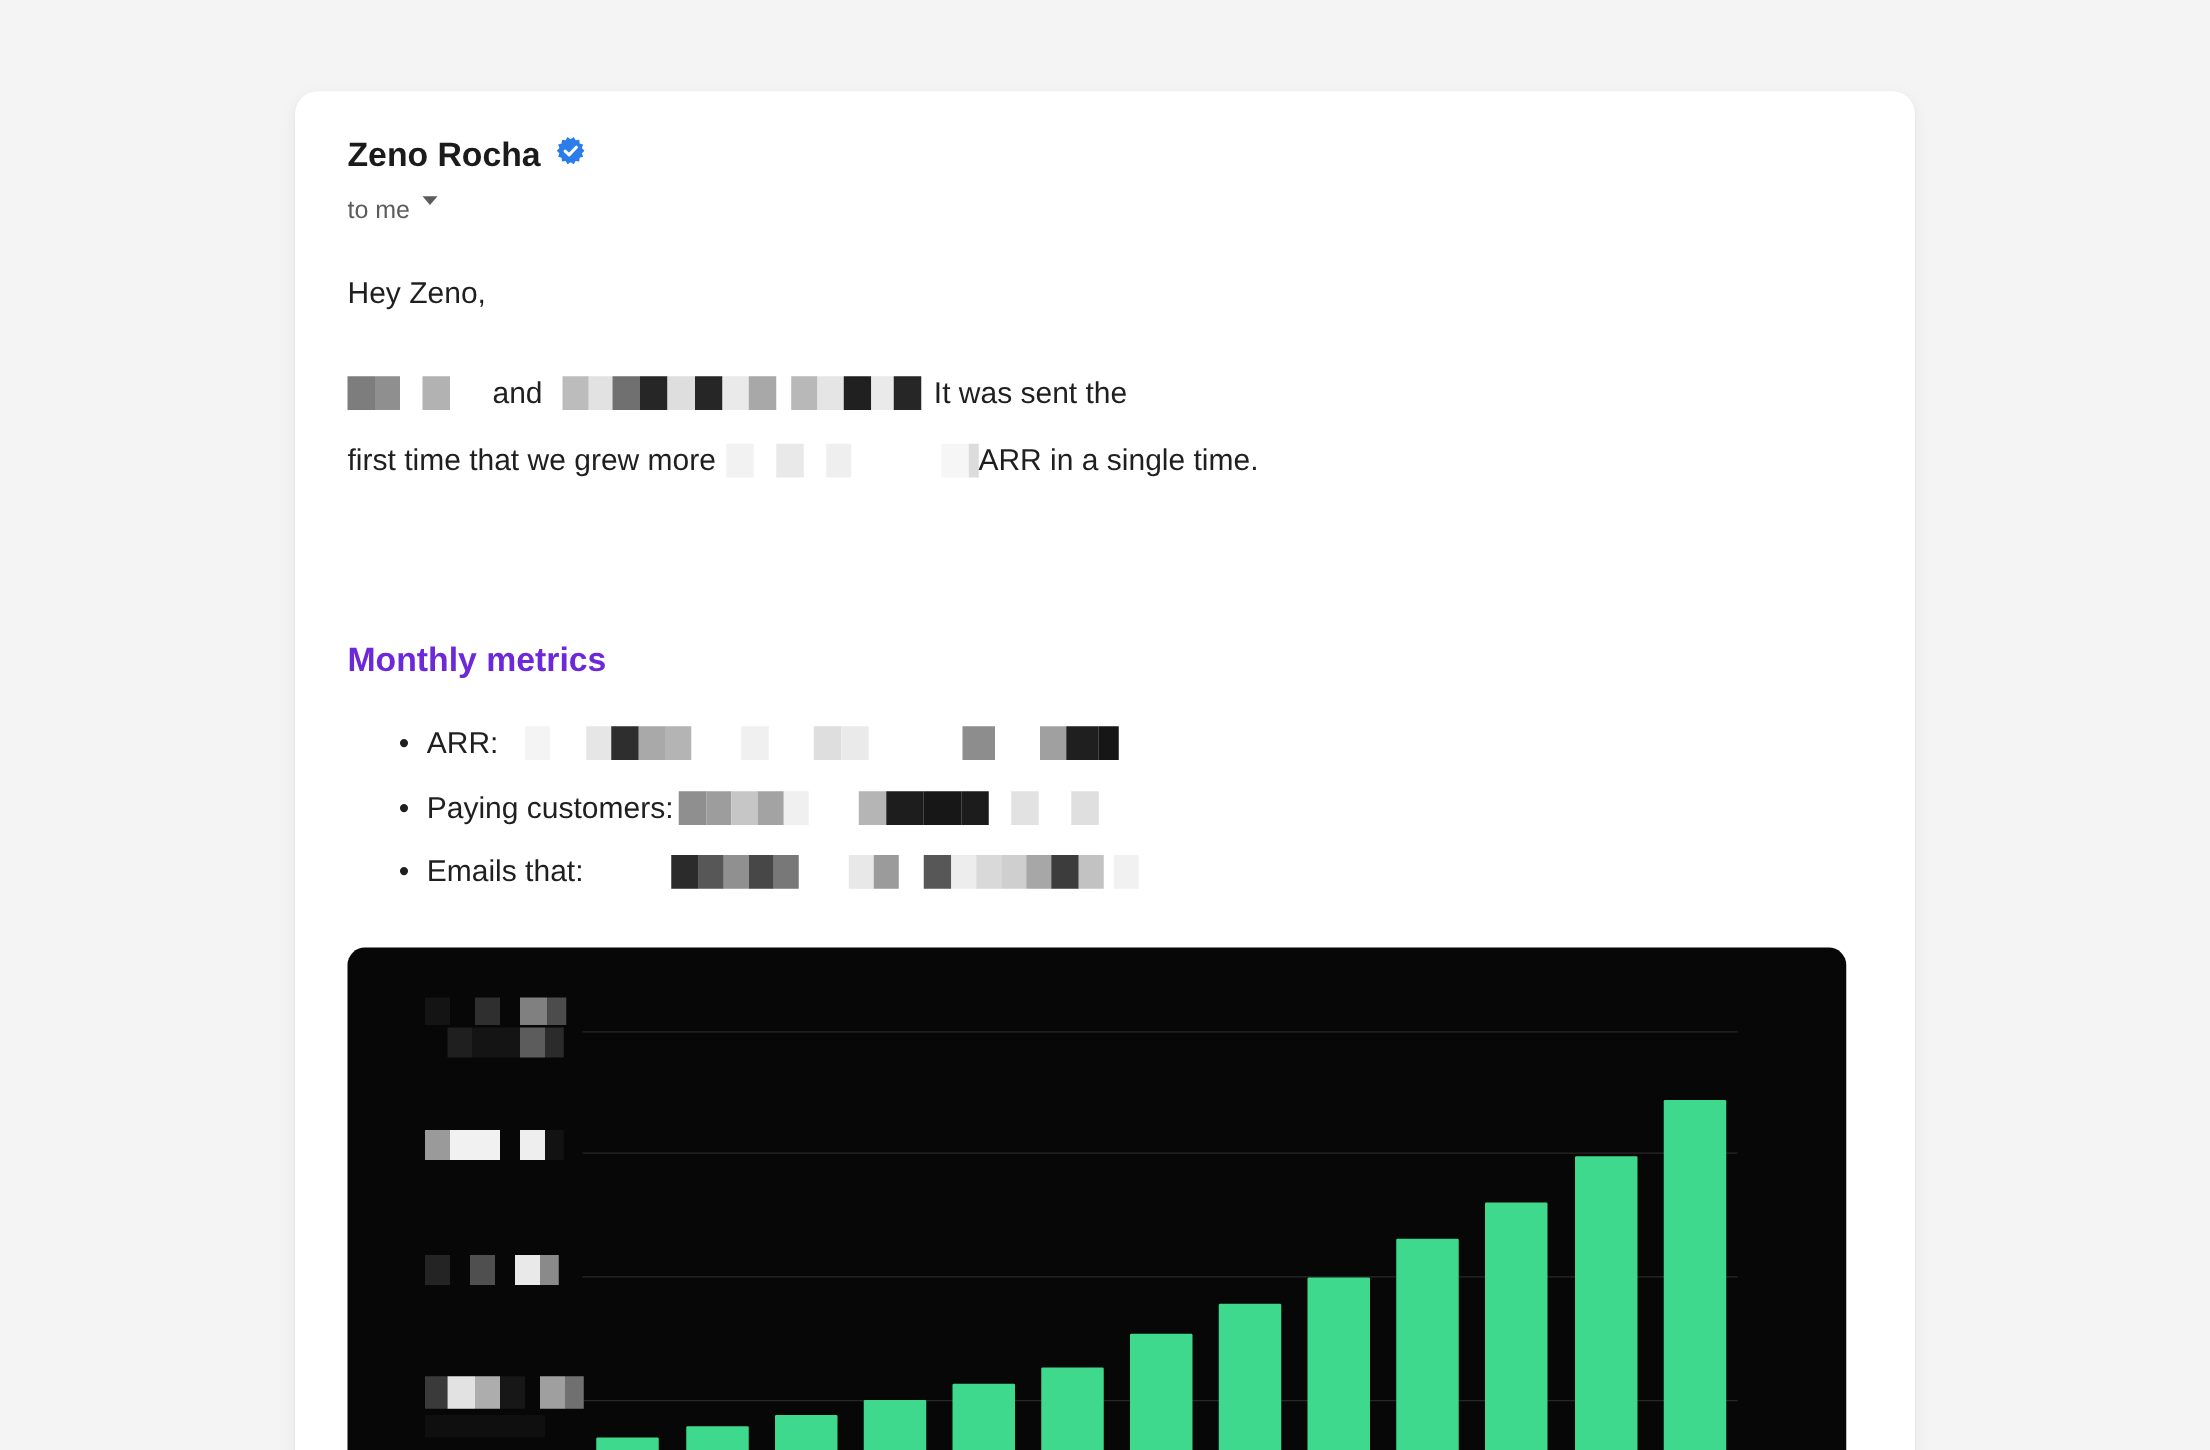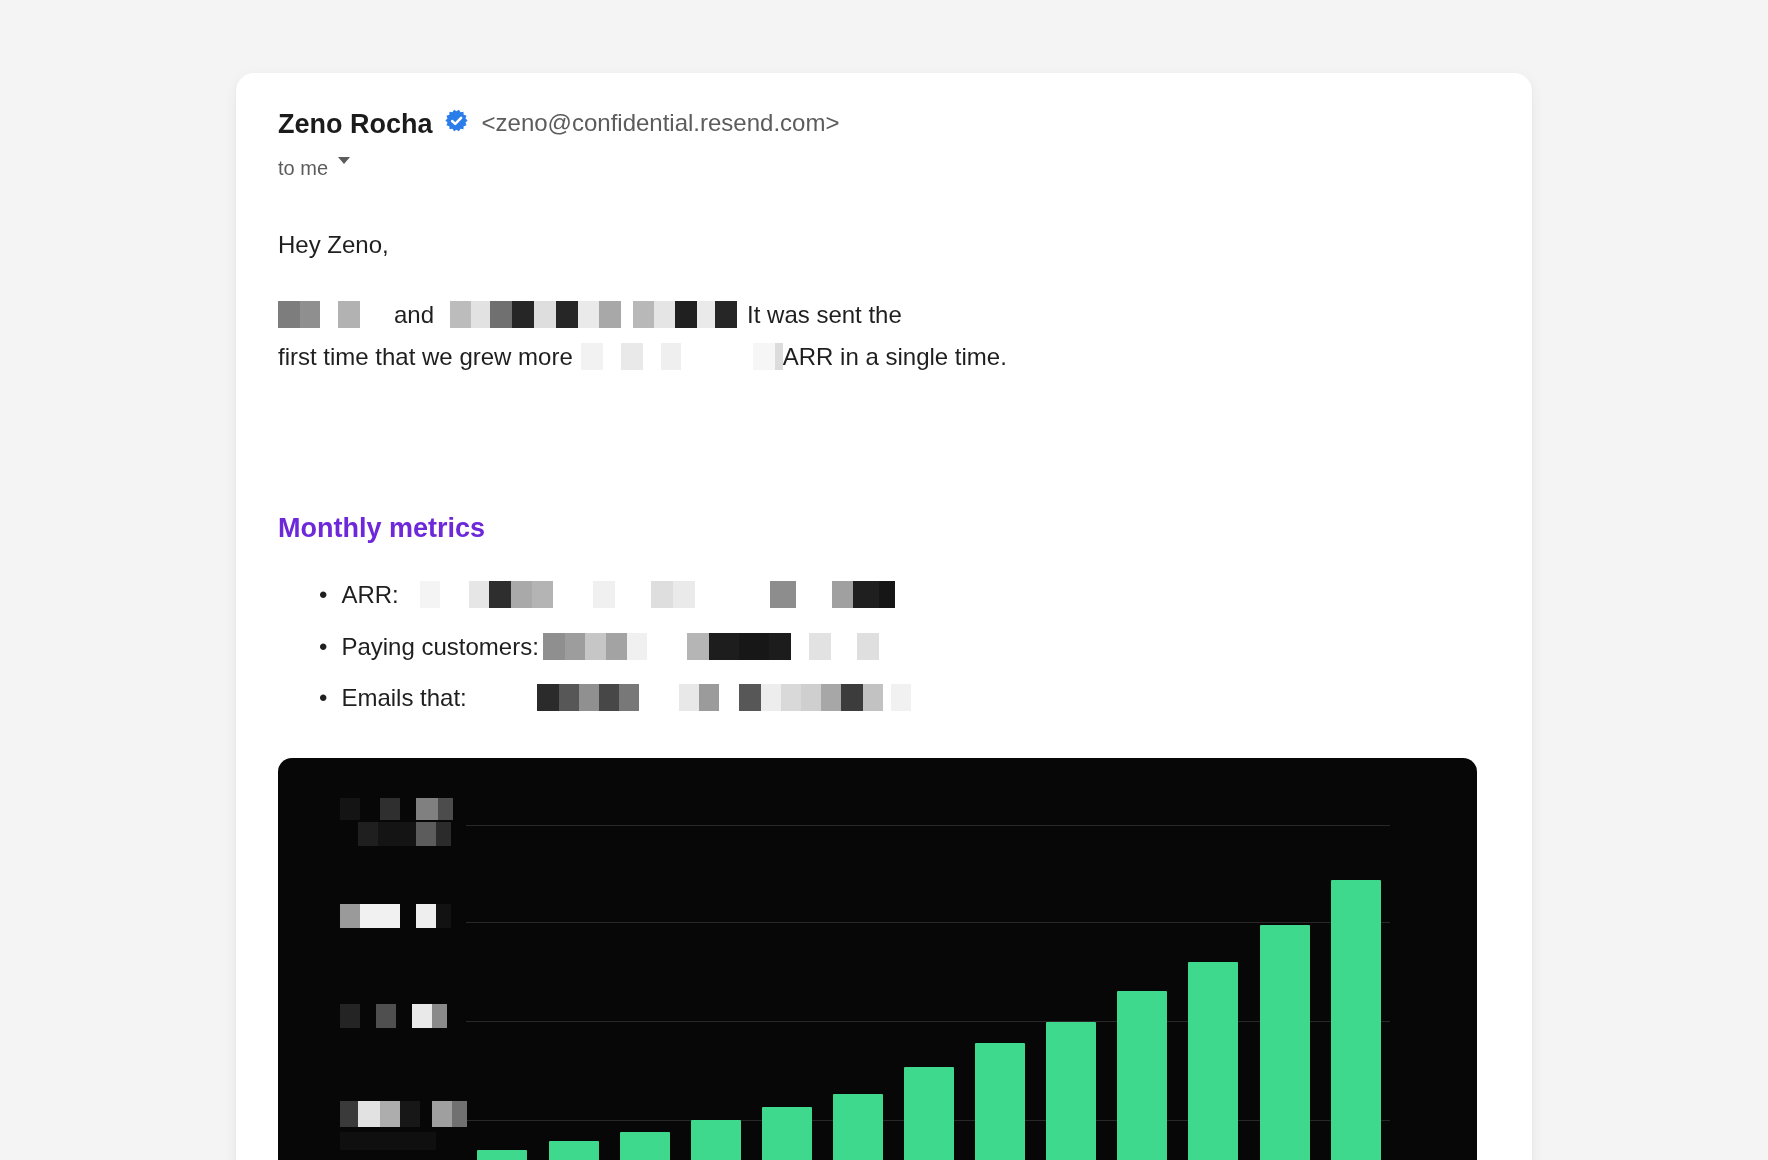--- a/index.html
+++ b/index.html
@@ -19,23 +19,23 @@
   .row{position:absolute;left:42px;display:flex;align-items:flex-start;white-space:pre;
        font-size:24px;color:#1f1f1f;height:32px;}
   .sender-row{top:36px;height:40px;}
   .sender-name{font-size:27px;font-weight:bold;color:#1b1b1b;}
   .badge{width:23px;height:23px;margin-left:12px;flex:none;}
   .sender-address{margin-left:14px;font-size:24px;color:#5c5c5c;}
   .tome-row{top:84px;height:28px;font-size:20px;color:#5c5c5c;}
   .caret{width:0;height:0;margin-left:10px;
          border-left:6px solid transparent;border-right:6px solid transparent;
          border-top:7px solid #5c5c5c;display:inline-block;}
-  .greeting{top:158px;}
+  .greeting{top:148px;}
   .body-line1{top:228px;}
-  .body-line2{top:270px;}
+  .body-line2{top:282px;}
   .para2{top:343px;}
   .heading{top:440px;font-size:27px;font-weight:bold;color:#6d28d9;}
   .bullet-row{left:83px;font-size:24px;}
   .bullet-row.b1{top:508px;}
   .bullet-row.b2{top:560px;}
   .bullet-row.b3{top:611px;}
   .bullet-marker{font-size:24px;margin-right:14px;color:#1f1f1f;}
   a.link{color:var(--link,#1a73e8);text-decoration:underline;cursor:pointer;}
   .mosaic{display:inline-flex;align-items:center;flex:none;}
   .mcell{display:block;flex:none;}
@@ -55,21 +55,20 @@
 <body>
 
 <div class="card">
 
   <div class="row sender-row">
     <span class="sender-name">Zeno Rocha</span>
     <svg class="badge" viewBox="0 0 24 24">
       <polygon id="seal" fill="#2b7de9" points="23.60,12.00 21.36,14.14 22.45,17.03 19.51,17.99 19.23,21.07 16.17,20.65 14.58,23.31 12.00,21.60 9.42,23.31 7.83,20.65 4.77,21.07 4.49,17.99 1.55,17.03 2.64,14.14 0.40,12.00 2.64,9.86 1.55,6.97 4.49,6.01 4.77,2.93 7.83,3.35 9.42,0.69 12.00,2.40 14.58,0.69 16.17,3.35 19.23,2.93 19.51,6.01 22.45,6.97 21.36,9.86"></polygon>
       <polyline points="7.4,12.5 10.7,15.6 16.8,9.2" fill="none" stroke="#ffffff" stroke-width="2.6" stroke-linecap="round" stroke-linejoin="round"></polyline>
     </svg>
-    <span class="sender-address">&lt;zeno@confidential.resend.com&gt;</span>
   </div>
 
   <div class="row tome-row">
     <span>to me</span>
     <span class="caret"></span>
   </div>
 
   <div class="row greeting">Hey Zeno,</div>
 
   <div class="row body-line1">

